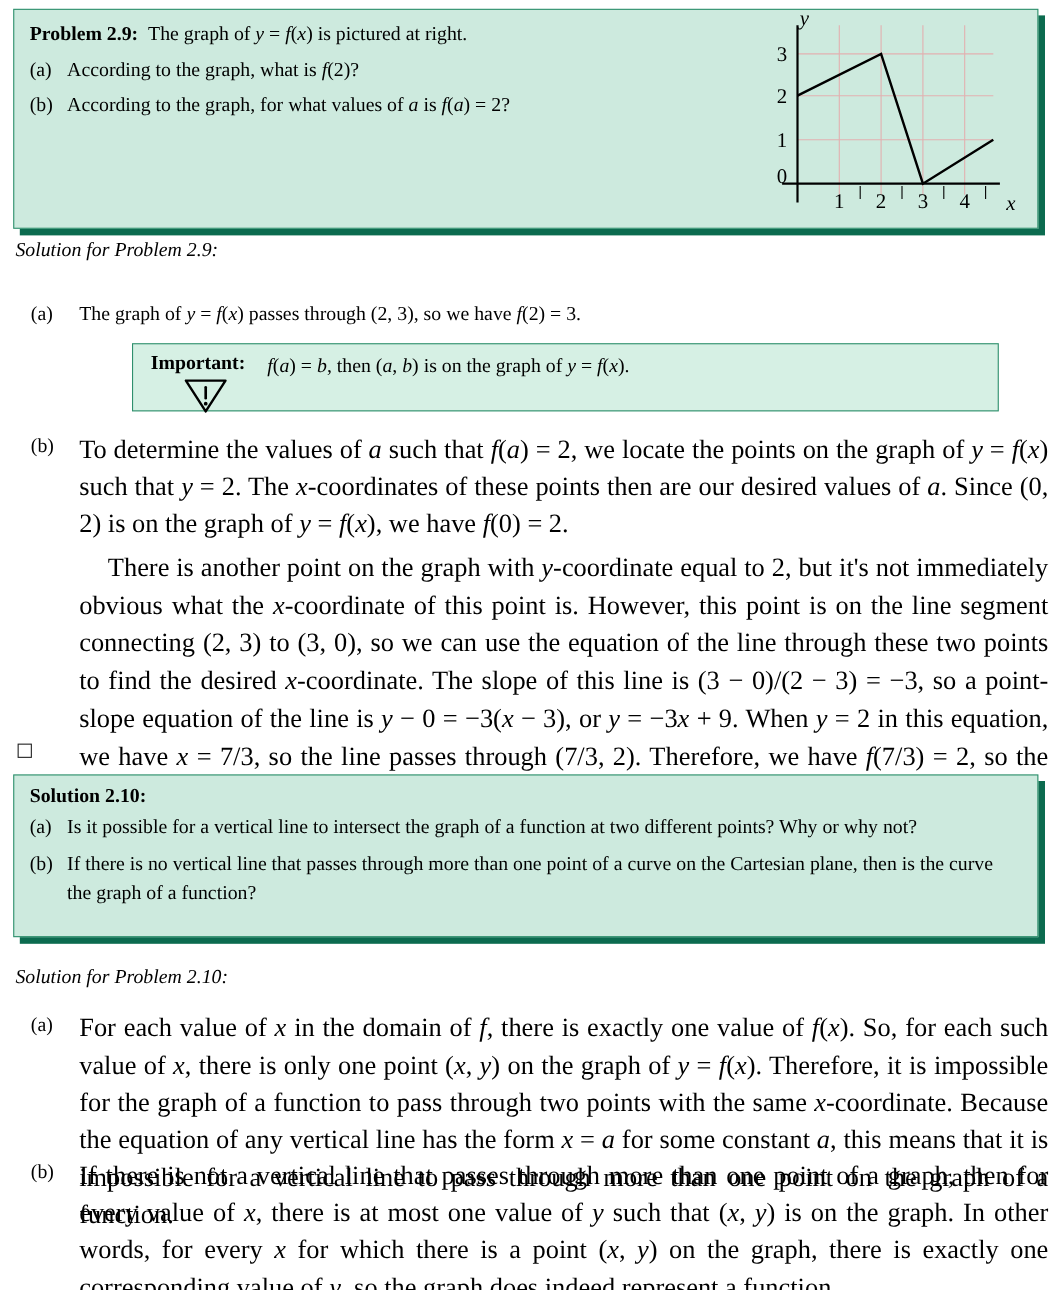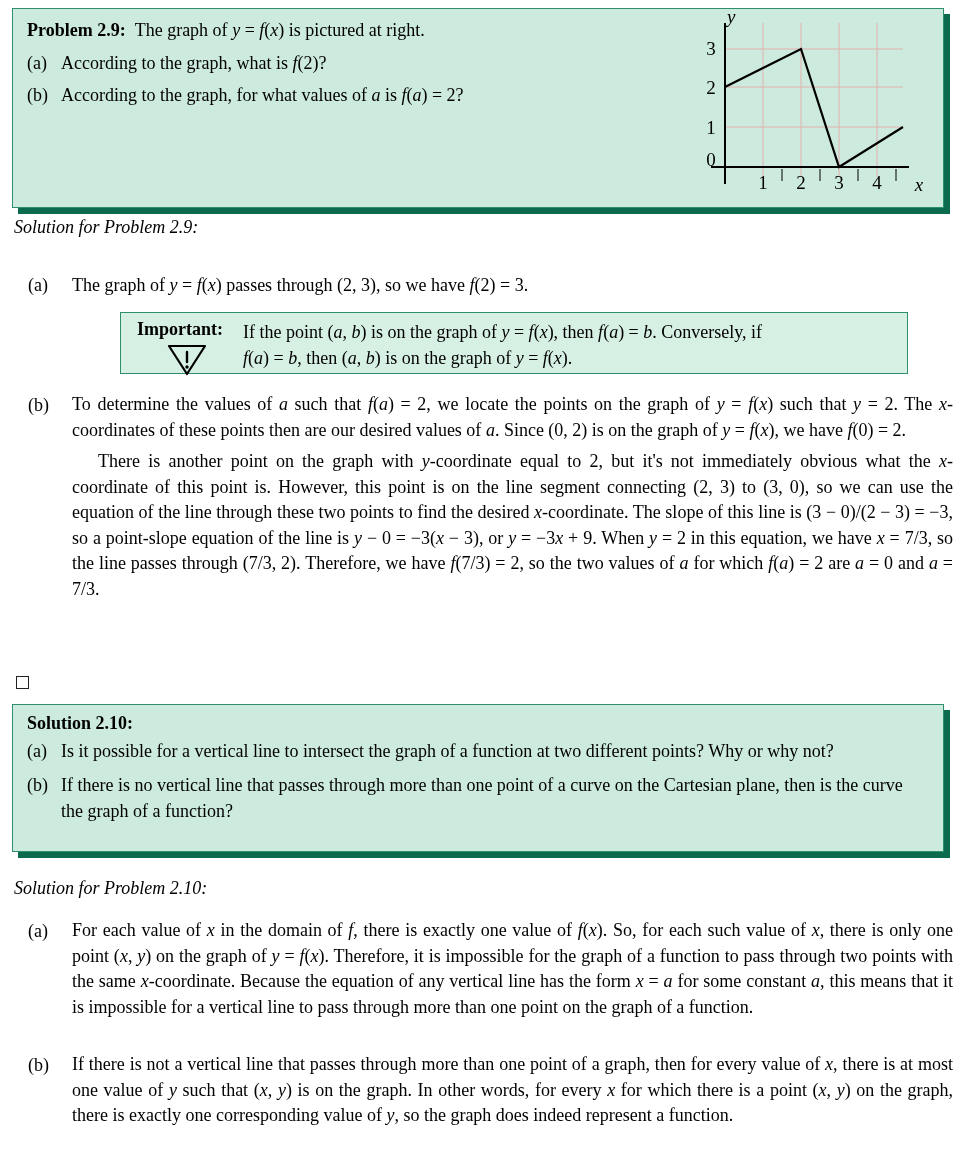--- a/index.html
+++ b/index.html
@@ -63,21 +63,21 @@
 
   
   .solution-head {
     font-style: italic;
     font-size: 18px;
     margin: 0;
   }
 
   
   .para {
-    font-size: 18px;
+    font-size: 24px;
     line-height: 1.42;
     text-align: justify;
   }
   .para-indent { text-indent: 26px; }
 
   
   .important-box {
     background: #d6f0e4;
     border: 1px solid #2f8f6d;
     box-sizing: border-box;
@@ -202,23 +202,20 @@
     <div class="important-left">
       <span class="important-label">Important:</span>
       <svg class="warn-icon" width="44" height="32" viewBox="0 0 44 32">
         <path d="M4 2 L40 2 L22 30 Z" fill="none" stroke="#000" stroke-width="2.2" stroke-linejoin="round"></path>
         <line x1="22" y1="8" x2="22" y2="18" stroke="#000" stroke-width="2.4" stroke-linecap="round"></line>
         <circle cx="22" cy="23" r="1.7" fill="#000"></circle>
       </svg>
     </div>
     <div class="important-text">
       <div>
-        If the point (<i>a</i>, <i>b</i>) is on the graph of <i>y</i> = <i>f</i>(<i>x</i>), then <i>f</i>(<i>a</i>) = <i>b</i>. Conversely, if
-      </div>
-      <div>
         <i>f</i>(<i>a</i>) = <i>b</i>, then (<i>a</i>, <i>b</i>) is on the graph of <i>y</i> = <i>f</i>(<i>x</i>).
       </div>
     </div>
   </div>
 
   <div class="list-row" style="position:absolute; left:28px; top:392px; width:925px;">
     <div class="list-label">(b)</div>
     <div class="list-body" style="padding-left:10px;">
       <p class="para" style="margin:0;">
         To determine the values of <i>a</i> such that <i>f</i>(<i>a</i>) = 2, we locate the points on the graph of <i>y</i> = <i>f</i>(<i>x</i>) such

